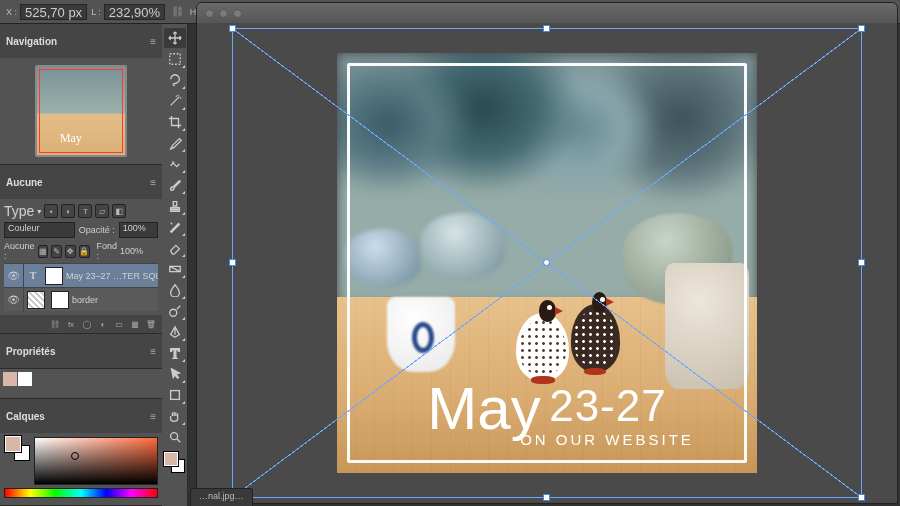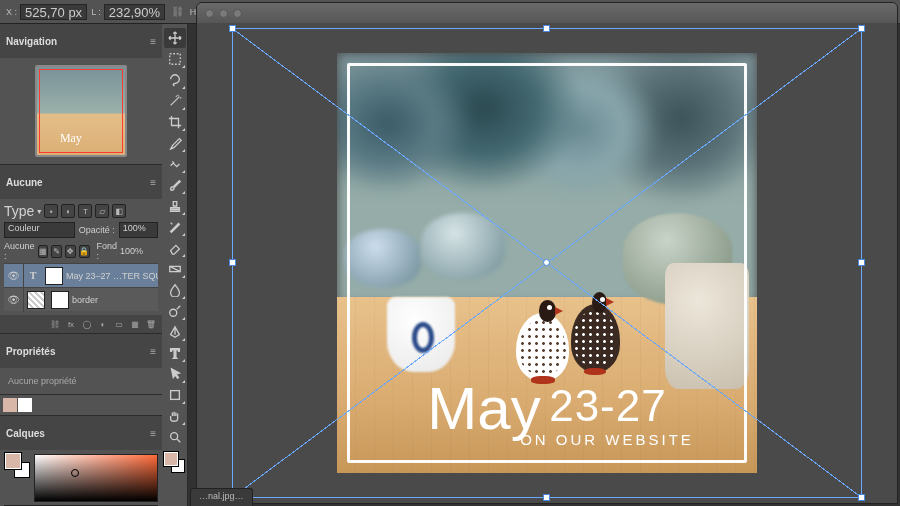--- a/index.html
+++ b/index.html
@@ -248,23 +248,20 @@
       <span class="ico">▭</span>
       <span class="ico">▦</span>
       <span class="ico">🗑</span>
     </div>
   </div>
 
   <div class="panel">
     <div class="panel-hdr">
       <span>Propriétés</span>
       <span class="menu">≡</span>
-    </div>
-    <div class="panel-body props">
-      <div class="none">Aucune propriété</div>
     </div>
   </div>
 
   <div class="panel" style="flex:1">
     <div class="panel-body swatchstrip">
       <span class="sw" style="background:#d8b6a8"></span>
       <span class="sw" style="background:#fff"></span>
     </div>
   </div>
 

